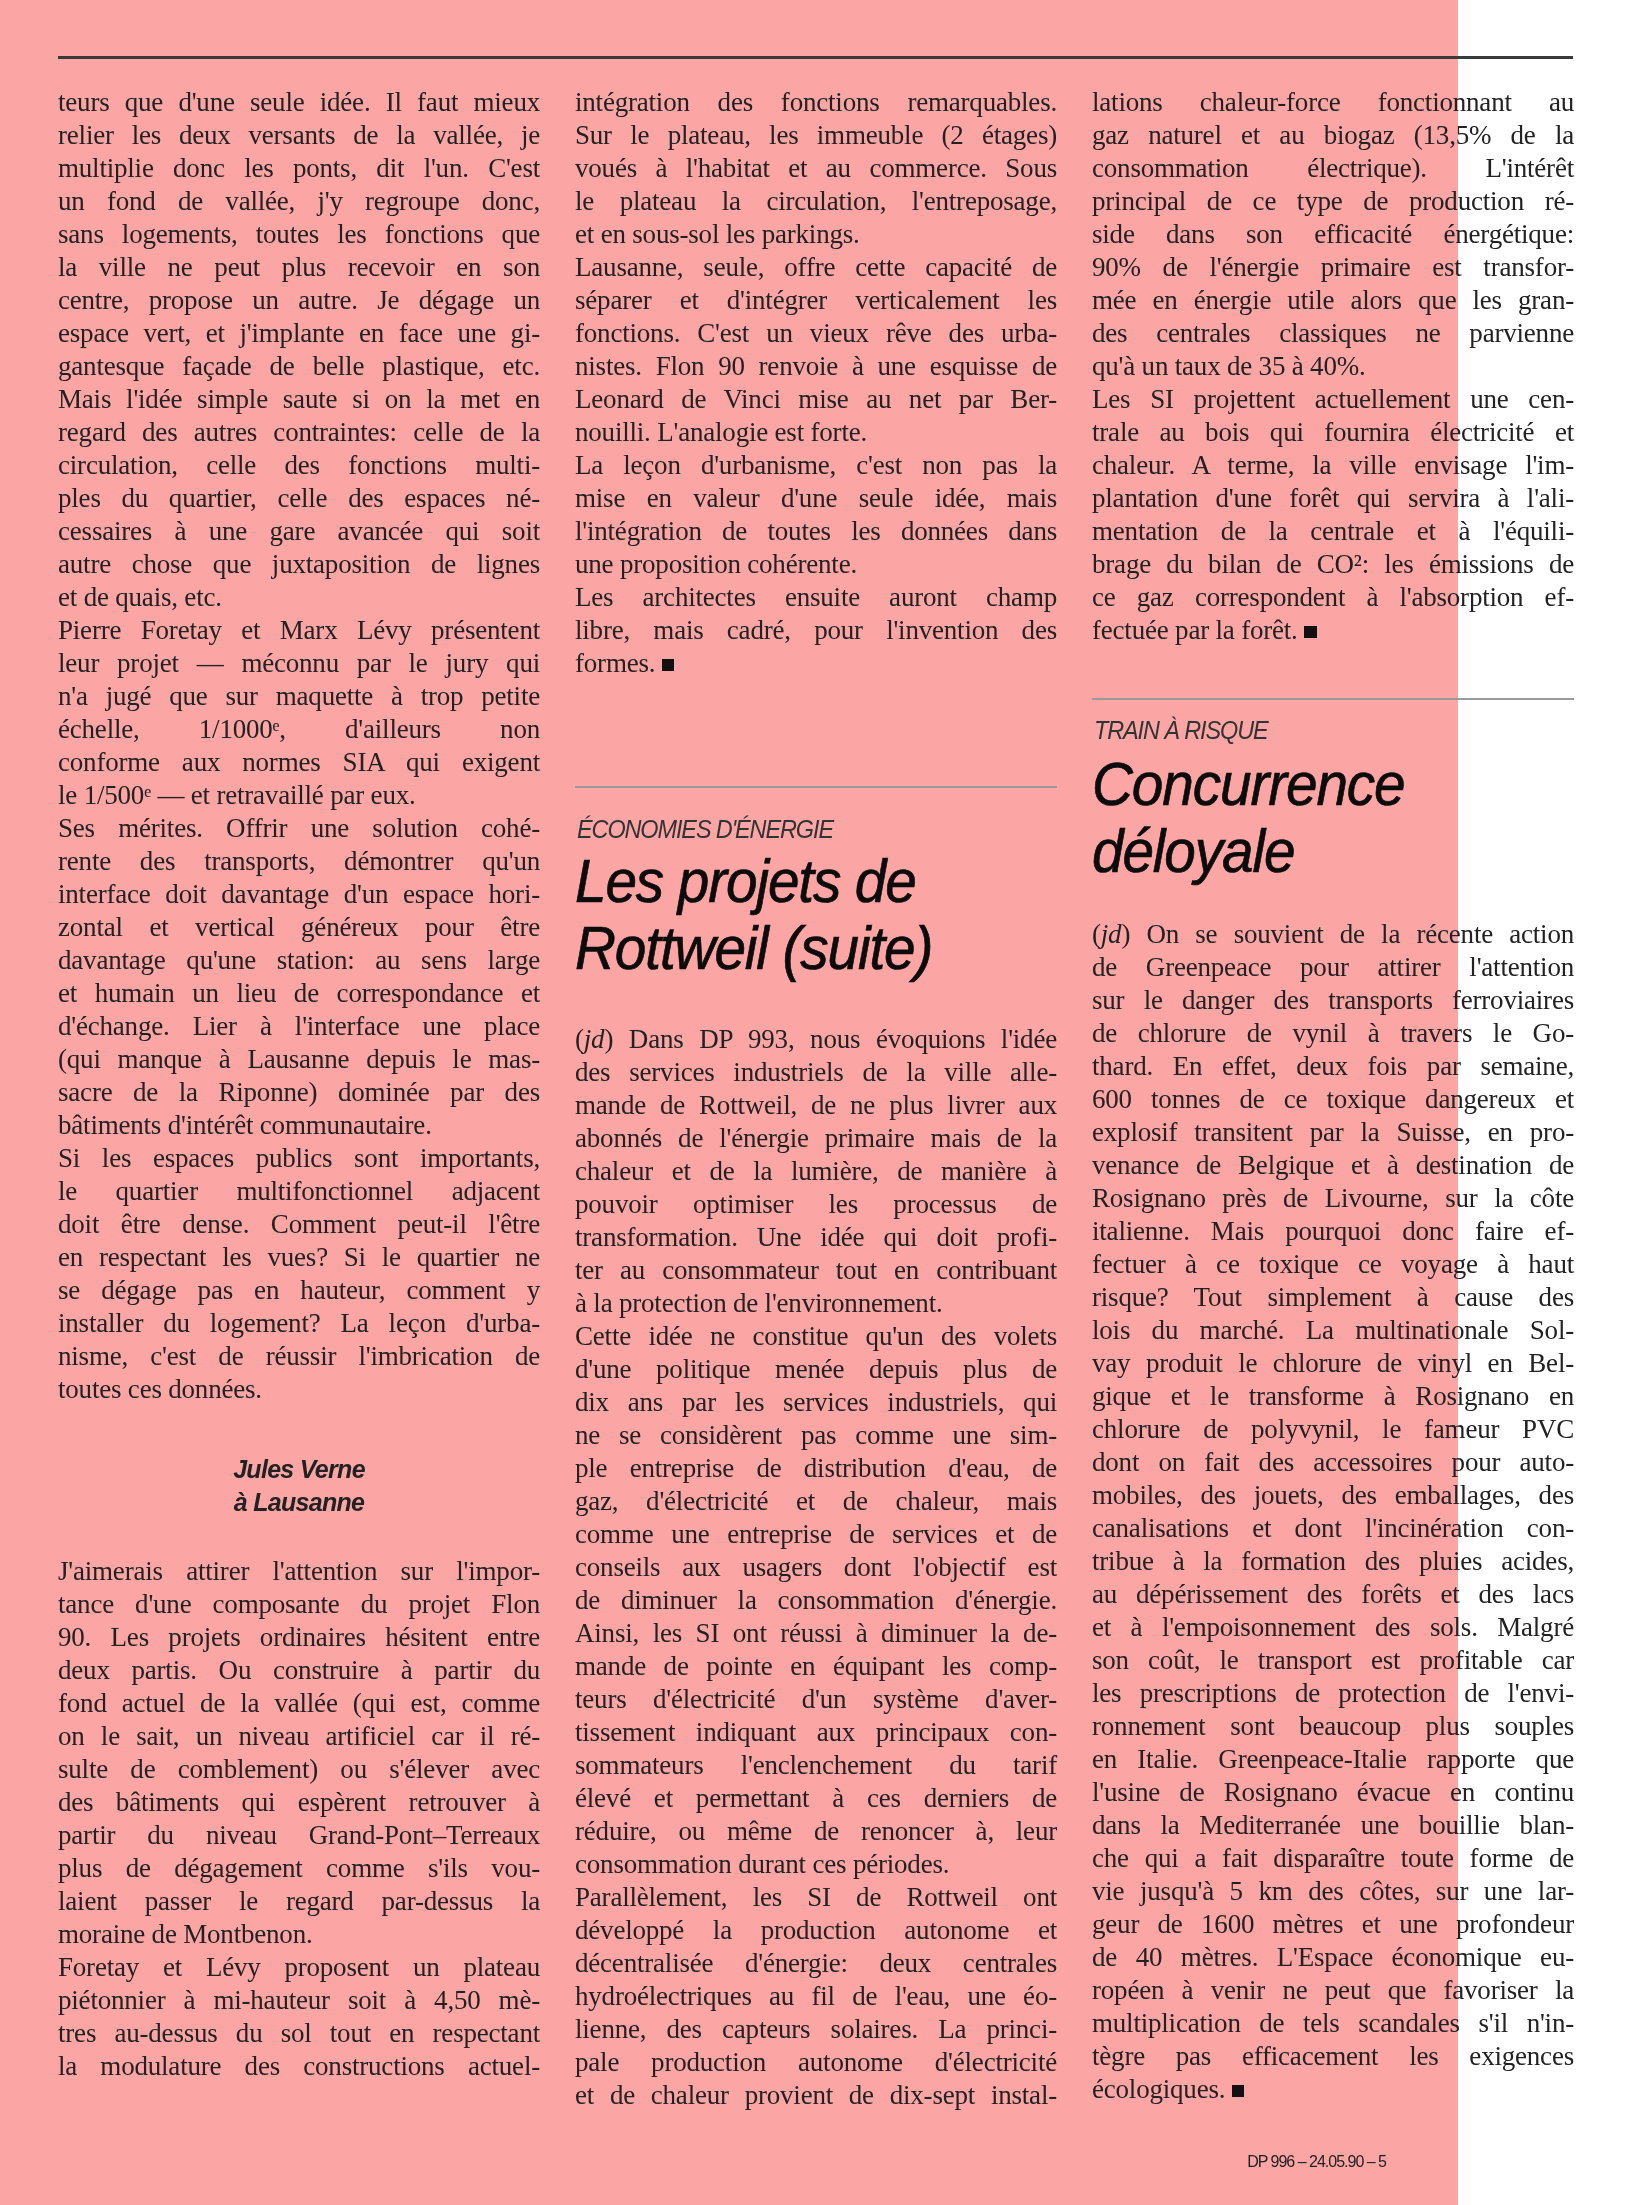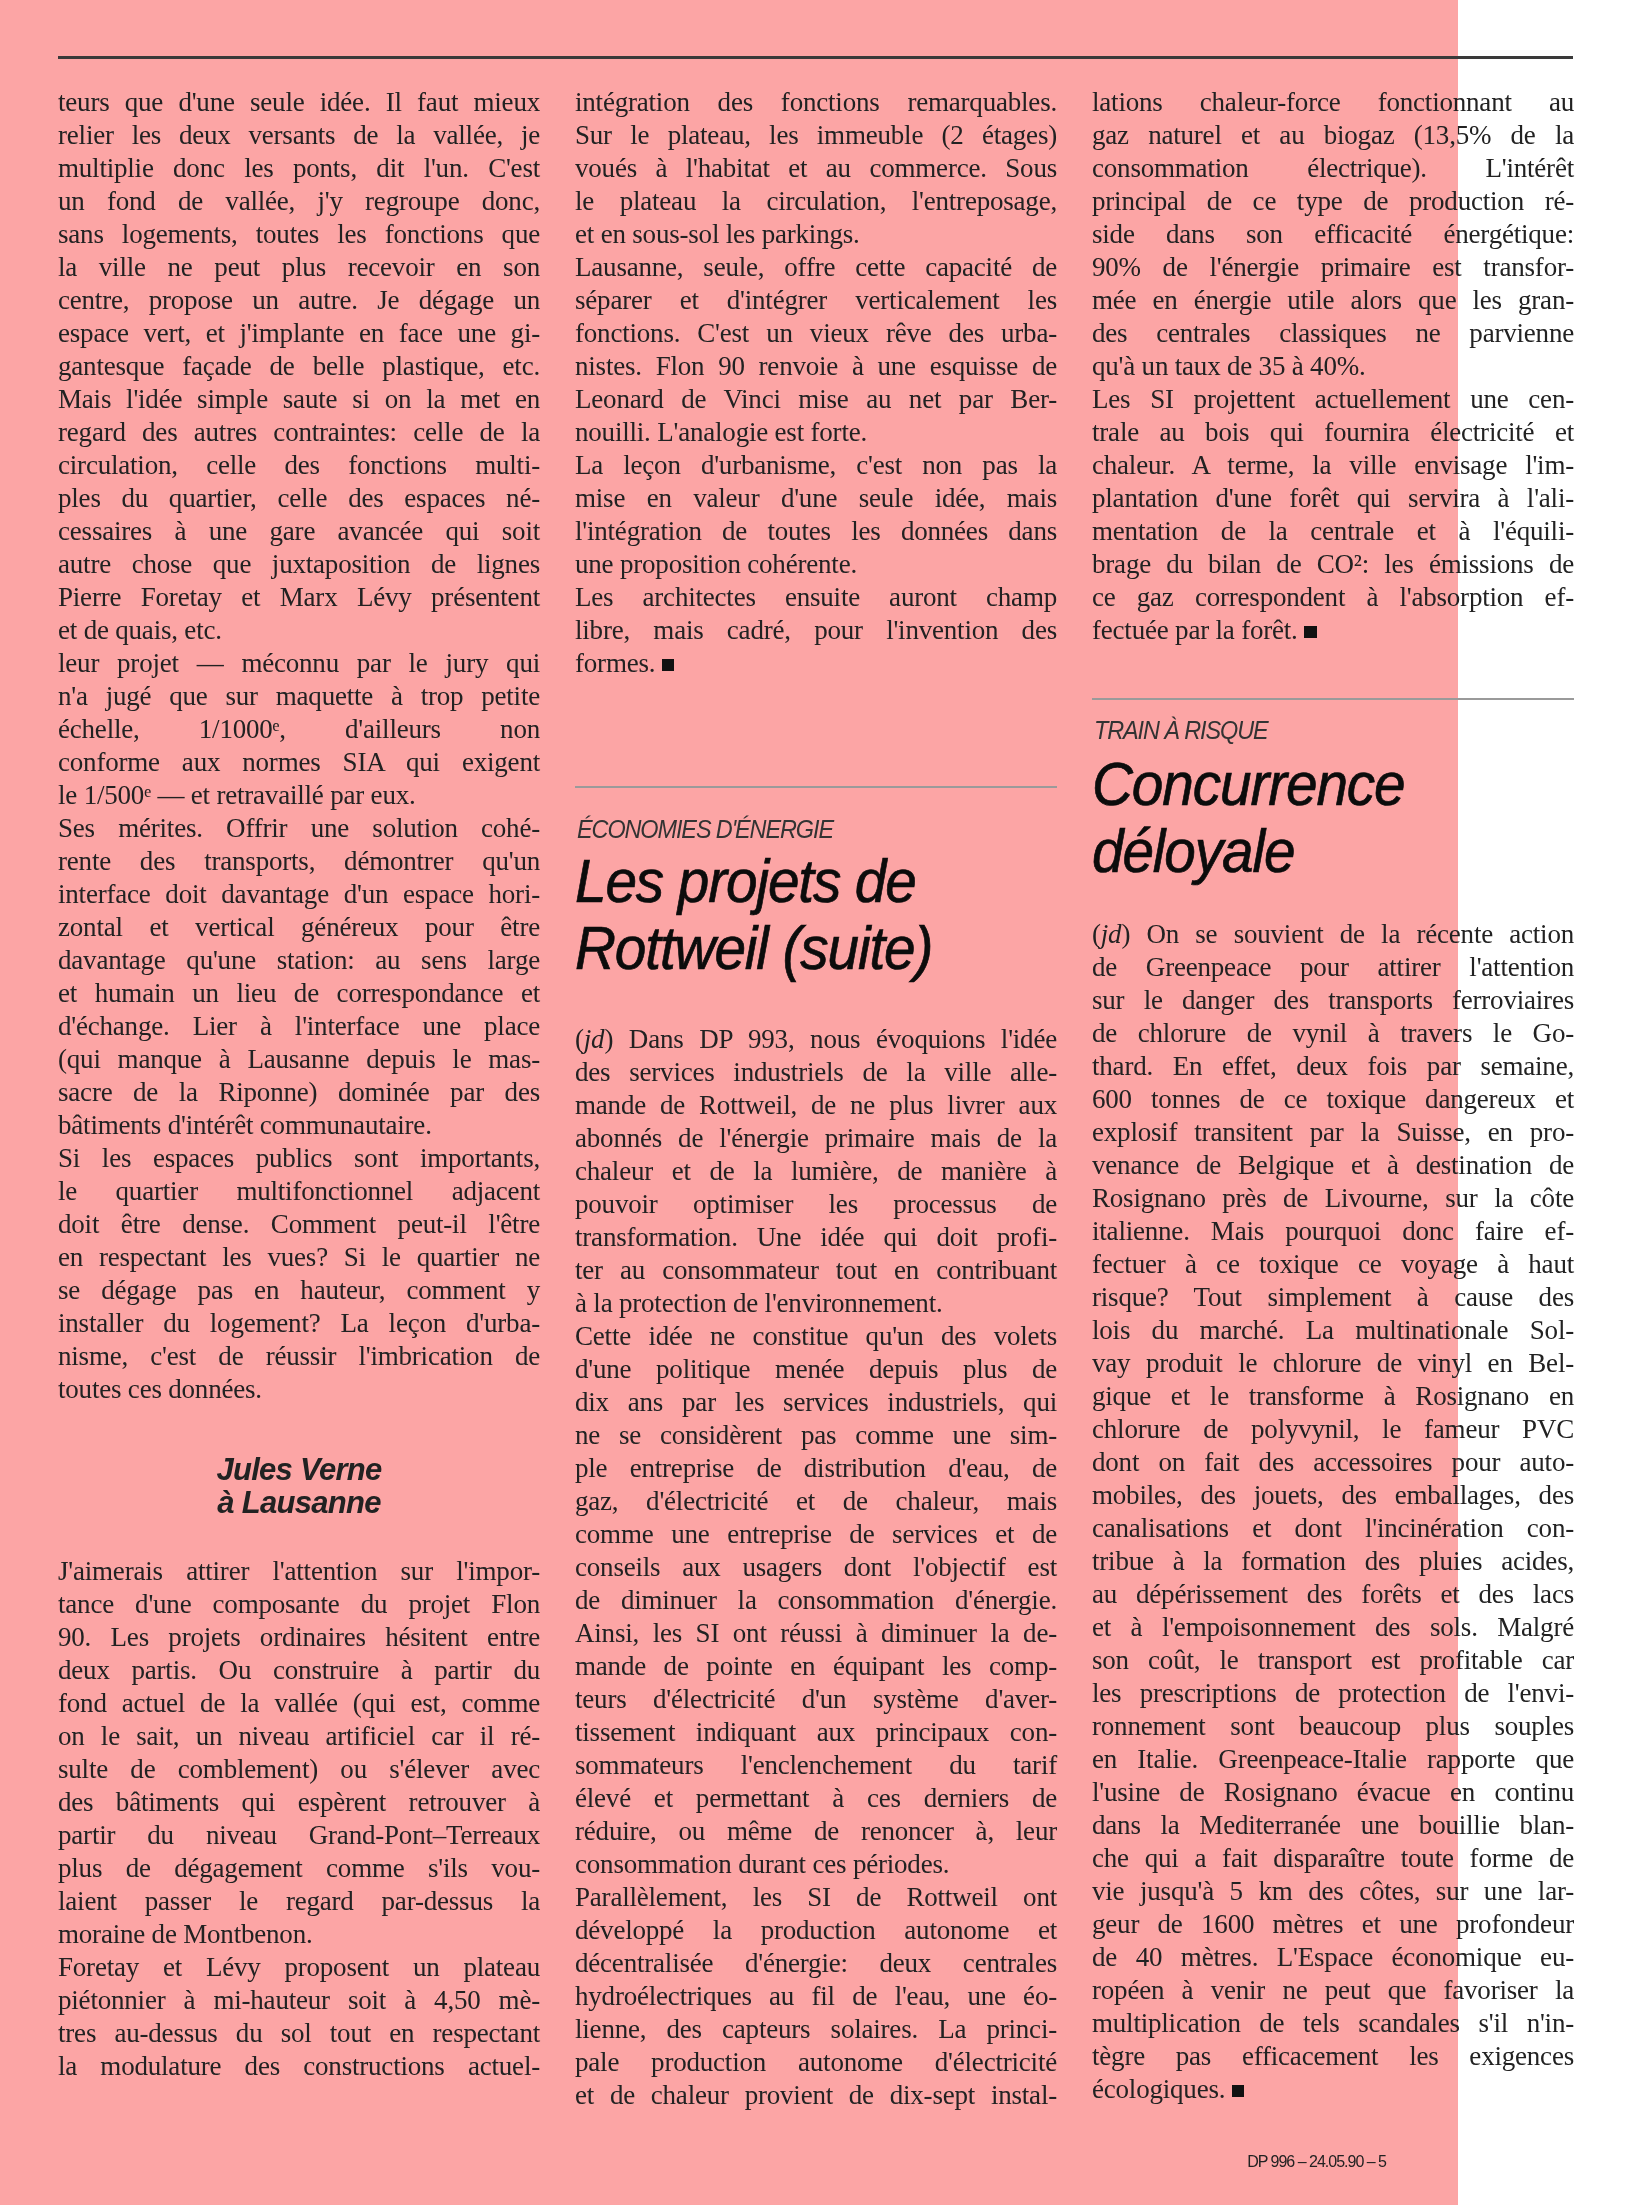--- a/index.html
+++ b/index.html
@@ -40,21 +40,21 @@
     font-family: "Liberation Sans", "DejaVu Sans", sans-serif;
     font-style: italic; font-weight: normal; font-size: 61px; line-height: 67px;
     letter-spacing: -1.2px; color: #0c0c0c; white-space: nowrap;
     transform: scaleX(0.93); transform-origin: left;
     -webkit-text-stroke: 0.7px #0c0c0c;
   }
   .headline span { display: block; }
   .subhead {
     position: absolute; left: 0; width: 482px; text-align: center;
     font-family: "Liberation Sans", "DejaVu Sans", sans-serif;
-    font-style: italic; font-weight: bold; font-size: 31px; line-height: 33px;
+    font-style: italic; font-weight: bold; font-size: 25px; line-height: 33px;
     color: #222; letter-spacing: -0.7px;
   }
   .subhead span { display: block; }
   .footer {
     position: absolute; right: 72px; top: 2153px;
     font-family: "Liberation Sans", "DejaVu Sans", sans-serif;
     font-size: 16px; letter-spacing: -1px; color: #222; white-space: nowrap;
   }
 </style>
 </head>
@@ -73,22 +73,22 @@
         <span class="ln">la ville ne peut plus recevoir en son</span>
         <span class="ln">centre, propose un autre. Je dégage un</span>
         <span class="ln">espace vert, et j'implante en face une gi-</span>
         <span class="ln">gantesque façade de belle plastique, etc.</span>
         <span class="ln">Mais l'idée simple saute si on la met en</span>
         <span class="ln">regard des autres contraintes: celle de la</span>
         <span class="ln">circulation, celle des fonctions multi-</span>
         <span class="ln">ples du quartier, celle des espaces né-</span>
         <span class="ln">cessaires à une gare avancée qui soit</span>
         <span class="ln">autre chose que juxtaposition de lignes</span>
+        <span class="ln last">et de quais, etc.</span>
         <span class="ln">Pierre Foretay et Marx Lévy présentent</span>
-        <span class="ln last">et de quais, etc.</span>
         <span class="ln">leur projet — méconnu par le jury qui</span>
         <span class="ln">n'a jugé que sur maquette à trop petite</span>
         <span class="ln">échelle, 1/1000ᵉ, d'ailleurs non</span>
         <span class="ln">conforme aux normes SIA qui exigent</span>
         <span class="ln last">le 1/500ᵉ — et retravaillé par eux.</span>
         <span class="ln">Ses mérites. Offrir une solution cohé-</span>
         <span class="ln">rente des transports, démontrer qu'un</span>
         <span class="ln">interface doit davantage d'un espace hori-</span>
         <span class="ln">zontal et vertical généreux pour être</span>
         <span class="ln">davantage qu'une station: au sens large</span>

